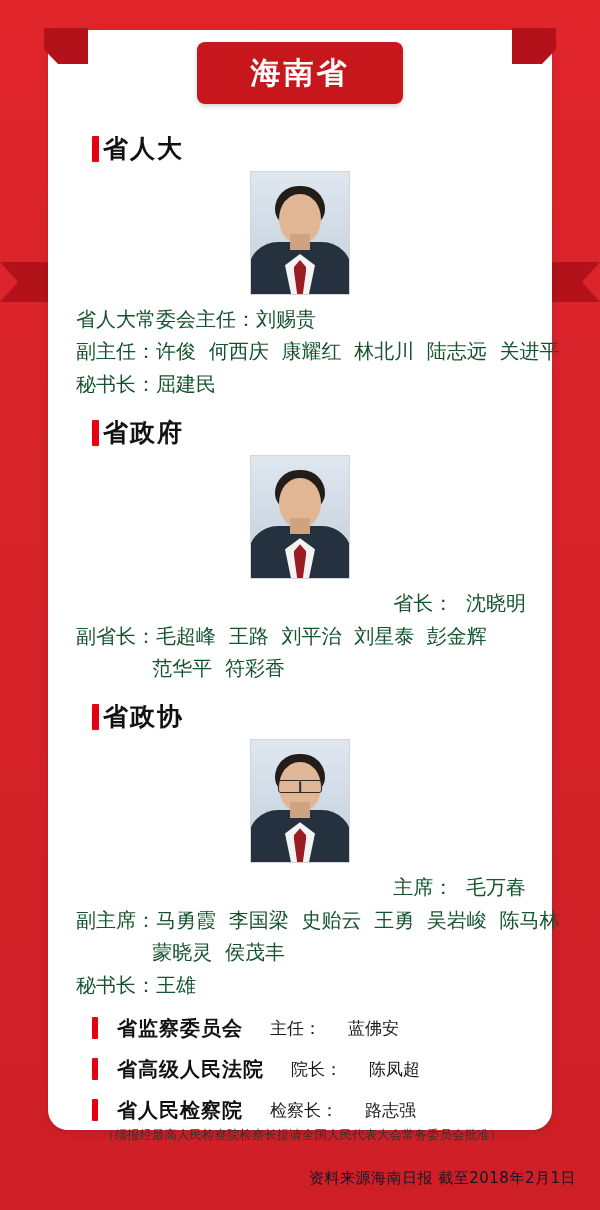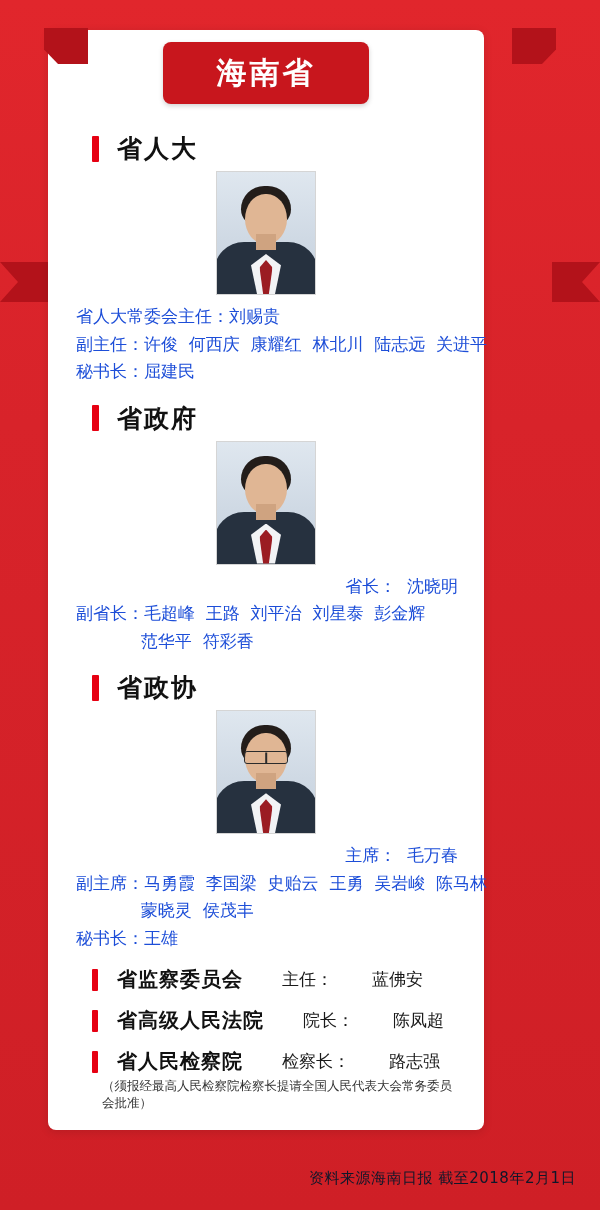--- a/index.html
+++ b/index.html
@@ -17,24 +17,24 @@
   
   .bg {
     position: absolute;
     inset: 0;
     background: linear-gradient(180deg, #e1262c 0%, #d8232a 35%, #cf1f26 100%);
   }
   .card {
     position: absolute;
     left: 48px;
     top: 30px;
-    width: 436px;
+    width: 504px;
     height: 1100px;
     background: #ffffff;
-    border-radius: 8px;
+    border-radius: 20px;
     box-shadow: 0 2px 10px rgba(0,0,0,0.12);
     overflow: visible;
   }
   .title-banner {
     position: absolute;
     left: 50%;
     transform: translateX(-50%);
     top: 12px;
     width: 206px;
     height: 62px;
@@ -86,21 +86,21 @@
     left: 0; right: 0;
     top: 86px;
     bottom: 0;
     padding: 0 26px;
     box-sizing: border-box;
   }
 
   .section-head {
     display: flex;
     align-items: center;
-    gap: 18px;
+    gap: 4px;
     margin: 16px 0 4px 18px;
   }
   .bar {
     width: 7px;
     height: 26px;
     background: #e60012;
     display: inline-block;
     border-radius: 1px;
   }
   .section-title {
@@ -199,22 +199,22 @@
     position: absolute;
     left: 50%;
     top: 50%;
     transform: translate(-50%,-50%);
     width: 1.6px;
     height: 11px;
     background: #2b2b2b;
   }
 
   .line {
-    font-size: 17px;
-    color: #1d4ed8;
+    font-size: 20px;
+    color: #14532d;
     line-height: 1.62;
     font-family: "DejaVu Sans", "Liberation Sans", sans-serif;
     white-space: pre;
   }
   .line.indent {
     padding-left: 18px;
     text-align: right;
   }
   .lines-block {
     margin: 2px 0 2px 0;
@@ -232,21 +232,21 @@
     font-size: 20px;
     font-weight: bold;
     color: #111;
     letter-spacing: 1px;
     font-family: "DejaVu Sans", "Liberation Sans", sans-serif;
   }
   .org-person {
     font-size: 17px;
     color: #1a1a1a;
     font-family: "DejaVu Sans", "Liberation Sans", sans-serif;
-    margin-left: 20px;
+    margin-left: 8px;
   }
   .note {
     margin: 3px 0 0 28px;
     font-size: 12.5px;
     color: #333;
     font-family: Liberation Serif, serif;
   }
   .footer {
     position: absolute;
     right: 24px;

